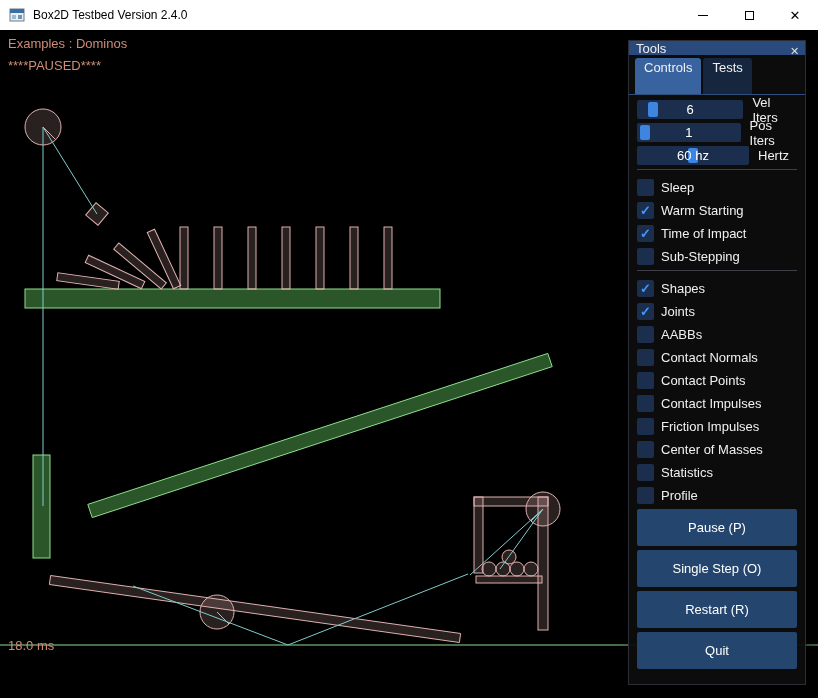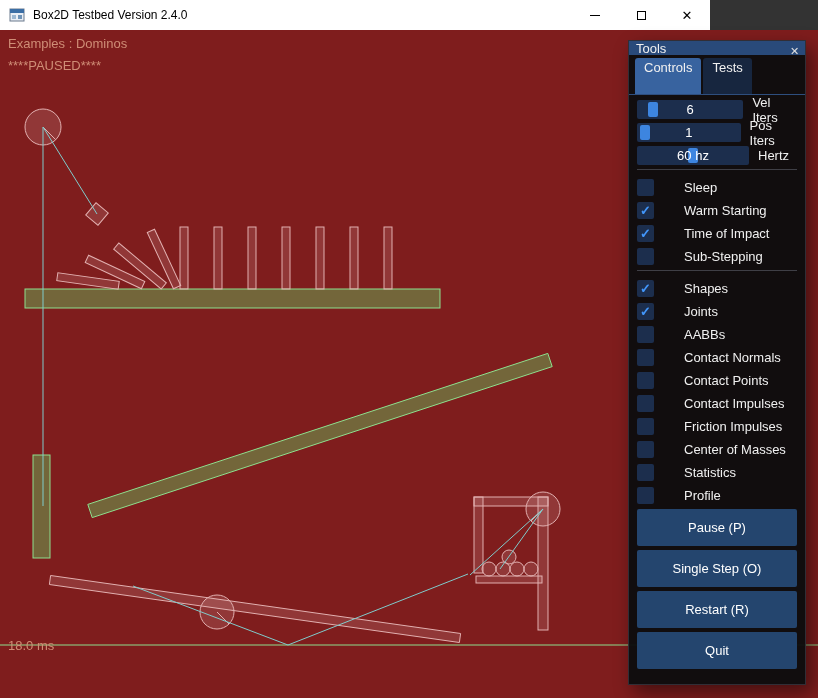--- a/index.html
+++ b/index.html
@@ -1,30 +1,30 @@
 <!DOCTYPE html>
 <html><head>
 <meta charset="utf-8">
 <style>
   * { margin:0; padding:0; box-sizing:border-box; }
   html,body { width:818px; height:698px; overflow:hidden; background:#333333; }
   .app { position:relative; width:818px; height:698px; font-family:"Liberation Sans",sans-serif; }
 
   
-  .titlebar { position:absolute; top:0; left:0; width:710px; height:30px; background:#ffffff; display:flex; align-items:center; }
+  .titlebar { position:absolute; top:0; left:0; width:818px; height:30px; background:#ffffff; display:flex; align-items:center; }
   .app-icon { margin-left:9px; width:16px; height:16px; flex:0 0 auto; }
   .title-text { margin-left:8px; font-size:12px; color:#000000; }
   .win-controls { position:absolute; right:0; top:0; height:30px; display:flex; }
   .win-btn { width:46px; height:30px; display:flex; align-items:center; justify-content:center; }
   .glyph-min { width:10px; height:1px; background:#000; display:block; }
   .glyph-max { width:9px; height:9px; border:1px solid #000; display:block; }
   .glyph-close { font-size:13px; color:#000; line-height:1; }
 
   
-  .canvas { position:absolute; top:30px; left:0; width:818px; height:668px; background:#7f1d1d; }
+  .canvas { position:absolute; top:30px; left:0; width:818px; height:668px; background:#000000; }
   .scene { position:absolute; top:0; left:0; }
   .overlay { position:absolute; left:8px; font-size:13px; color:#cf8d76; white-space:pre; }
   .ov-example { top:6px; }
   .ov-paused  { top:28px; }
   .ov-ms      { top:608px; }
 
   
   .tools { position:absolute; top:10px; left:628px; width:178px; height:645px;
            background:rgba(12,12,14,0.96); border:1px solid rgba(110,110,128,0.35);
            box-shadow:6px 8px 18px rgba(0,0,0,0.45); color:#f0f0f0; font-size:13px; overflow:hidden; }
@@ -37,21 +37,21 @@
   .content { padding:5px 8px 0 8px; }
 
   .srow { display:flex; align-items:center; height:19px; margin-bottom:4px; }
   .slider { position:relative; width:112px; height:19px; background:#1c2e4d; border-radius:2px; }
   .grab { position:absolute; top:2px; width:10px; height:15px; background:#3d85e0; border-radius:2px; }
   .sval { position:absolute; left:0; top:0; width:100%; height:100%; display:flex; align-items:center; justify-content:center; color:#ffffff; }
   .slabel { margin-left:9px; }
 
   .sep { height:1px; background:#3f3f46; margin:4px 0 8px 0; }
 
-  .crow { display:flex; align-items:center; height:19px; margin-bottom:4px;gap:23px; }
+  .crow { display:flex; align-items:center; height:19px; margin-bottom:4px; }
   .cb { width:17px; height:17px; background:#1c2e4d; border-radius:2px; display:flex; align-items:center; justify-content:center; flex:0 0 auto; }
   .mark { color:#4296fa; font-size:13px; font-weight:bold; line-height:1; }
   .clabel { margin-left:7px; }
 
   .btn { height:37px; background:#24456e; border-radius:2px; display:flex; align-items:center; justify-content:center; margin-bottom:4px; color:#ffffff; }
 </style>
 </head>
 <body>
 
 <div class="app">

